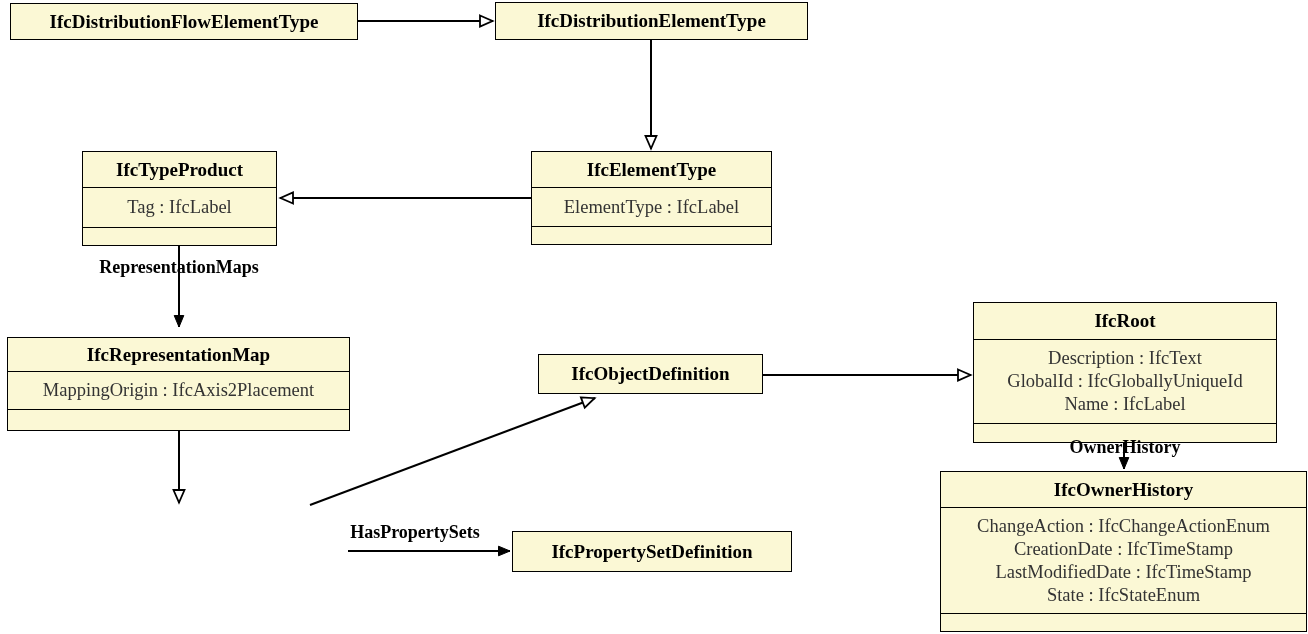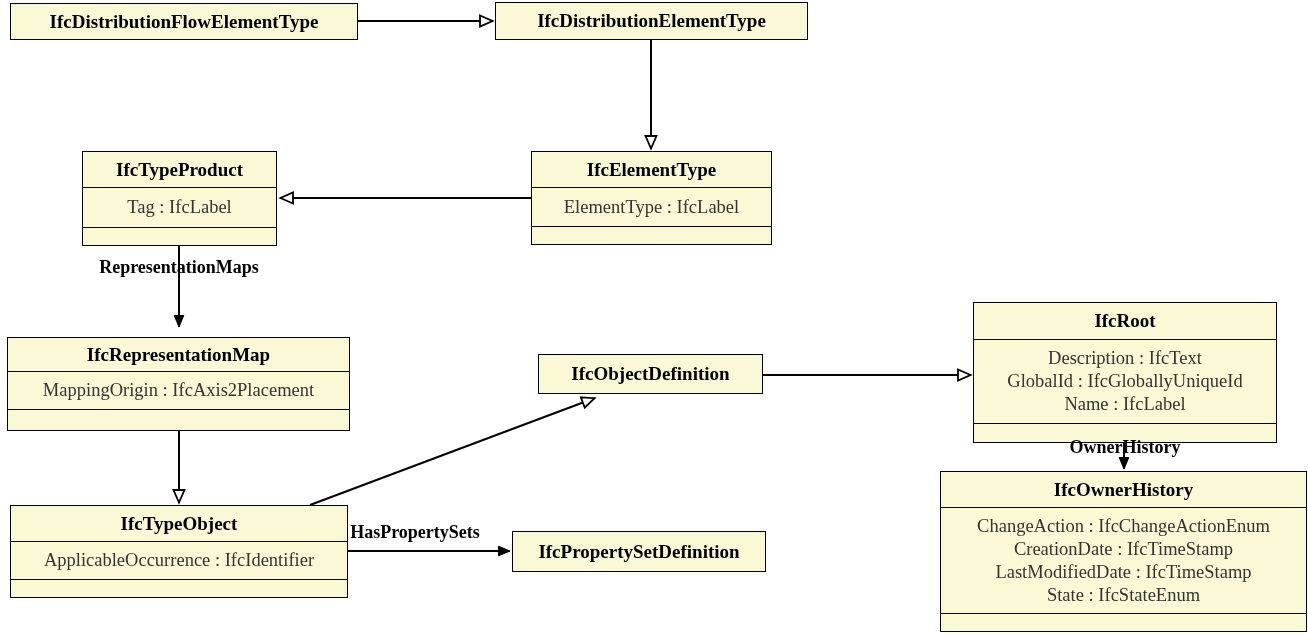--- a/index.html
+++ b/index.html
@@ -136,29 +136,22 @@
   <div class="cls" style="left:973px; top:302px; width:304px; height:141px;">
     <div class="t" style="height:36px;">IfcRoot</div>
     <div class="a">
       <div>Description : IfcText</div>
       <div>GlobalId : IfcGloballyUniqueId</div>
       <div>Name : IfcLabel</div>
     </div>
     <div class="e" style="height:18px;"></div>
   </div>
 
-  <div class="cls" style="left:10px; top:505px; width:338px; height:93px;">
-    <div class="t" style="height:35px;">IfcTypeObject</div>
-    <div class="a">
-      <div>ApplicableOccurrence : IfcIdentifier</div>
-    </div>
-    <div class="e" style="height:17px;"></div>
-  </div>
 
-  <div class="cls single" style="left:512px; top:531px; width:254px; height:41px;">
+  <div class="cls single" style="left:512px; top:531px; width:280px; height:41px;">
     <div class="t">IfcPropertySetDefinition</div>
   </div>
 
   <div class="cls" style="left:940px; top:471px; width:367px; height:161px;">
     <div class="t" style="height:35px;">IfcOwnerHistory</div>
     <div class="a">
       <div>ChangeAction : IfcChangeActionEnum</div>
       <div>CreationDate : IfcTimeStamp</div>
       <div>LastModifiedDate : IfcTimeStamp</div>
       <div>State : IfcStateEnum</div>

